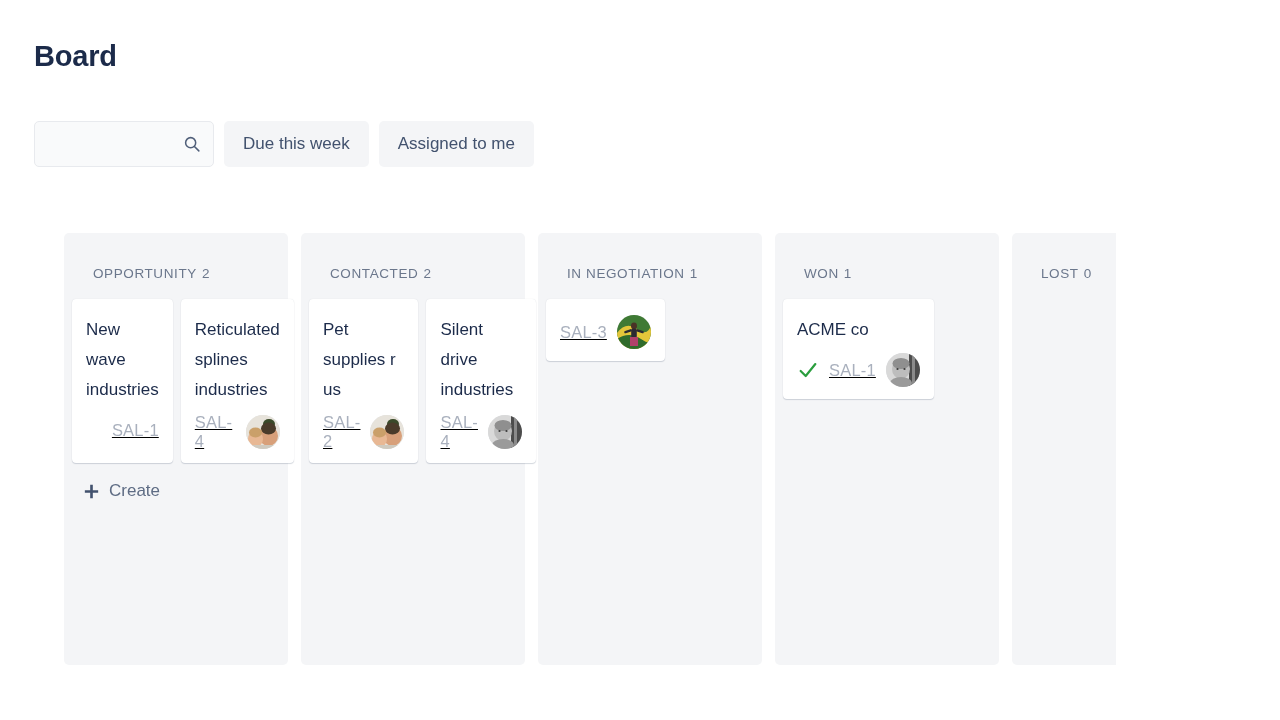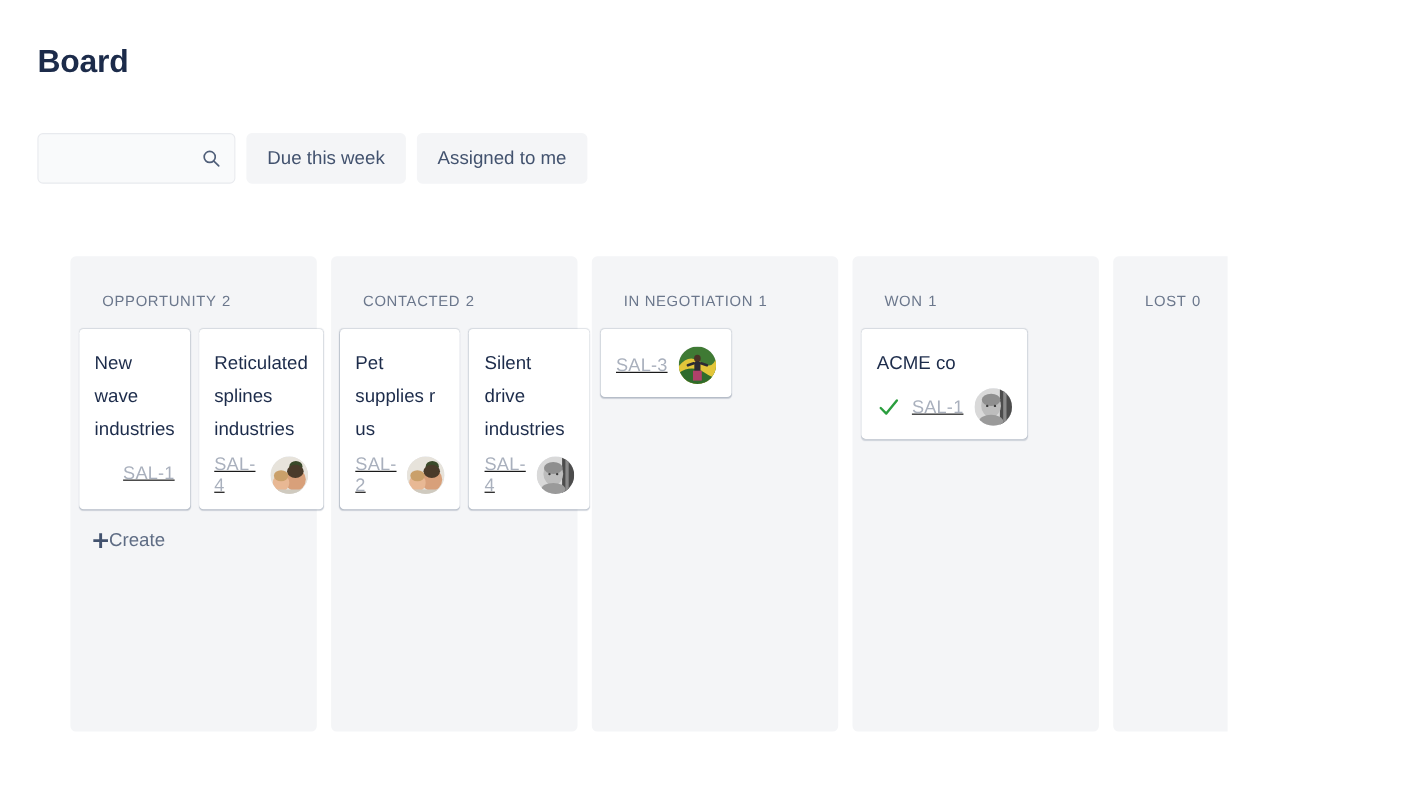--- a/index.html
+++ b/index.html
@@ -168,20 +168,21 @@
     flex: 0 0 34px;
     overflow: hidden;
     position: relative;
     background: #dfe1e6;
   }
   .avatar svg { display: block; width: 100%; height: 100%; }
 
   .create-btn {
     display: flex;
     align-items: center;
+    gap: 10px;
     background: transparent;
     border: 0;
     padding: 18px 0 14px 12px;
     font-family: "Liberation Sans", sans-serif;
     font-size: 17px;
     color: #5e6c84;
     cursor: pointer;
   }
   .plus-icon { width: 15px; height: 15px; color: #42526e; display: block; }
 </style>

